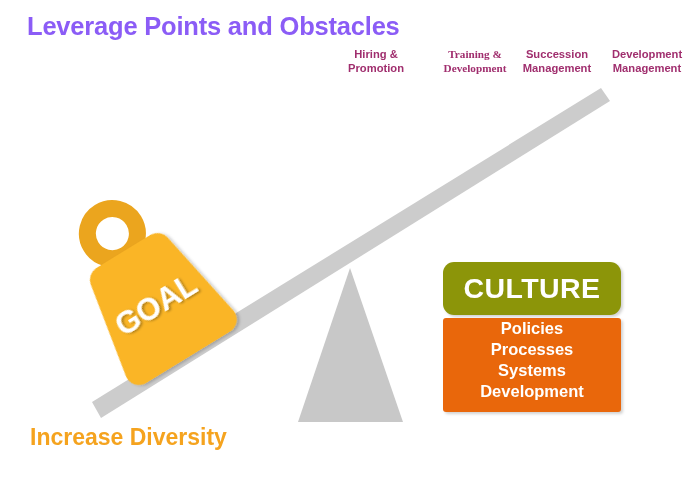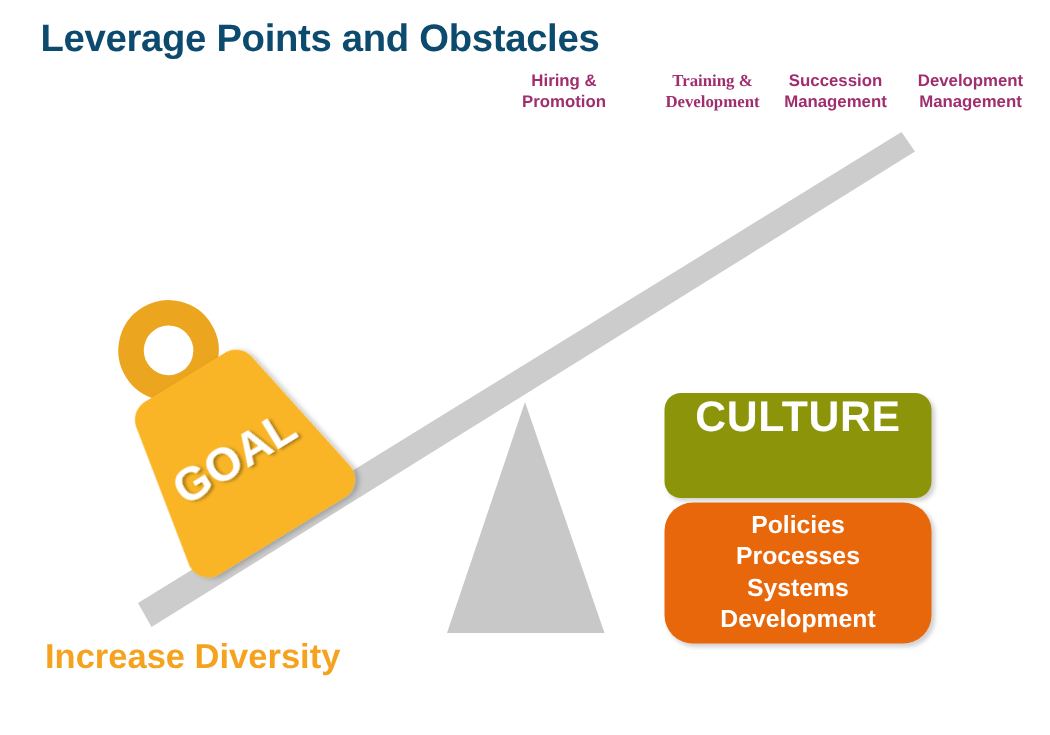--- a/index.html
+++ b/index.html
@@ -16,21 +16,21 @@
     font-family: "Liberation Sans", sans-serif;
   }
 
   
   #title {
     position: absolute;
     left: 27px;
     top: 12px;
     font-size: 25.5px;
     font-weight: bold;
-    color: #0c4a6e;
+    color: #8b5cf6;
     letter-spacing: -0.2px;
     white-space: nowrap;
   }
 
   
   .hdr-label {
     position: absolute;
     top: 48px;
     font-size: 11.2px;
     font-weight: bold;
@@ -54,43 +54,43 @@
   }
 
   
   #culture-stack {
     position: absolute;
     left: 443px;
     top: 262px;
     width: 178px;
   }
   #culture-box {
-    height: 70px;
+    height: 53px;
     border-radius: 11px;
     background: #8C9509;
     display: flex;
-    align-items: flex-start;
+    align-items: center;
     justify-content: center;
     box-shadow: 2px 2px 3px rgba(0,0,0,0.18);
   }
   #culture-text {
     color: #ffffff;
     font-size: 28.5px;
     font-weight: bold;
     letter-spacing: 0.4px;
   }
   #policies-box {
     margin-top: 3px;
     height: 94px;
-    border-radius: 19px;
+    border-radius: 3px;
     background: #E9670B;
     display: flex;
     flex-direction: column;
     align-items: center;
-    justify-content: center;
+    justify-content: flex-start;
     box-shadow: 2px 2px 3px rgba(0,0,0,0.18);
   }
   .policy-line {
     color: #ffffff;
     font-size: 16.5px;
     font-weight: bold;
     line-height: 21px;
   }
 
   

